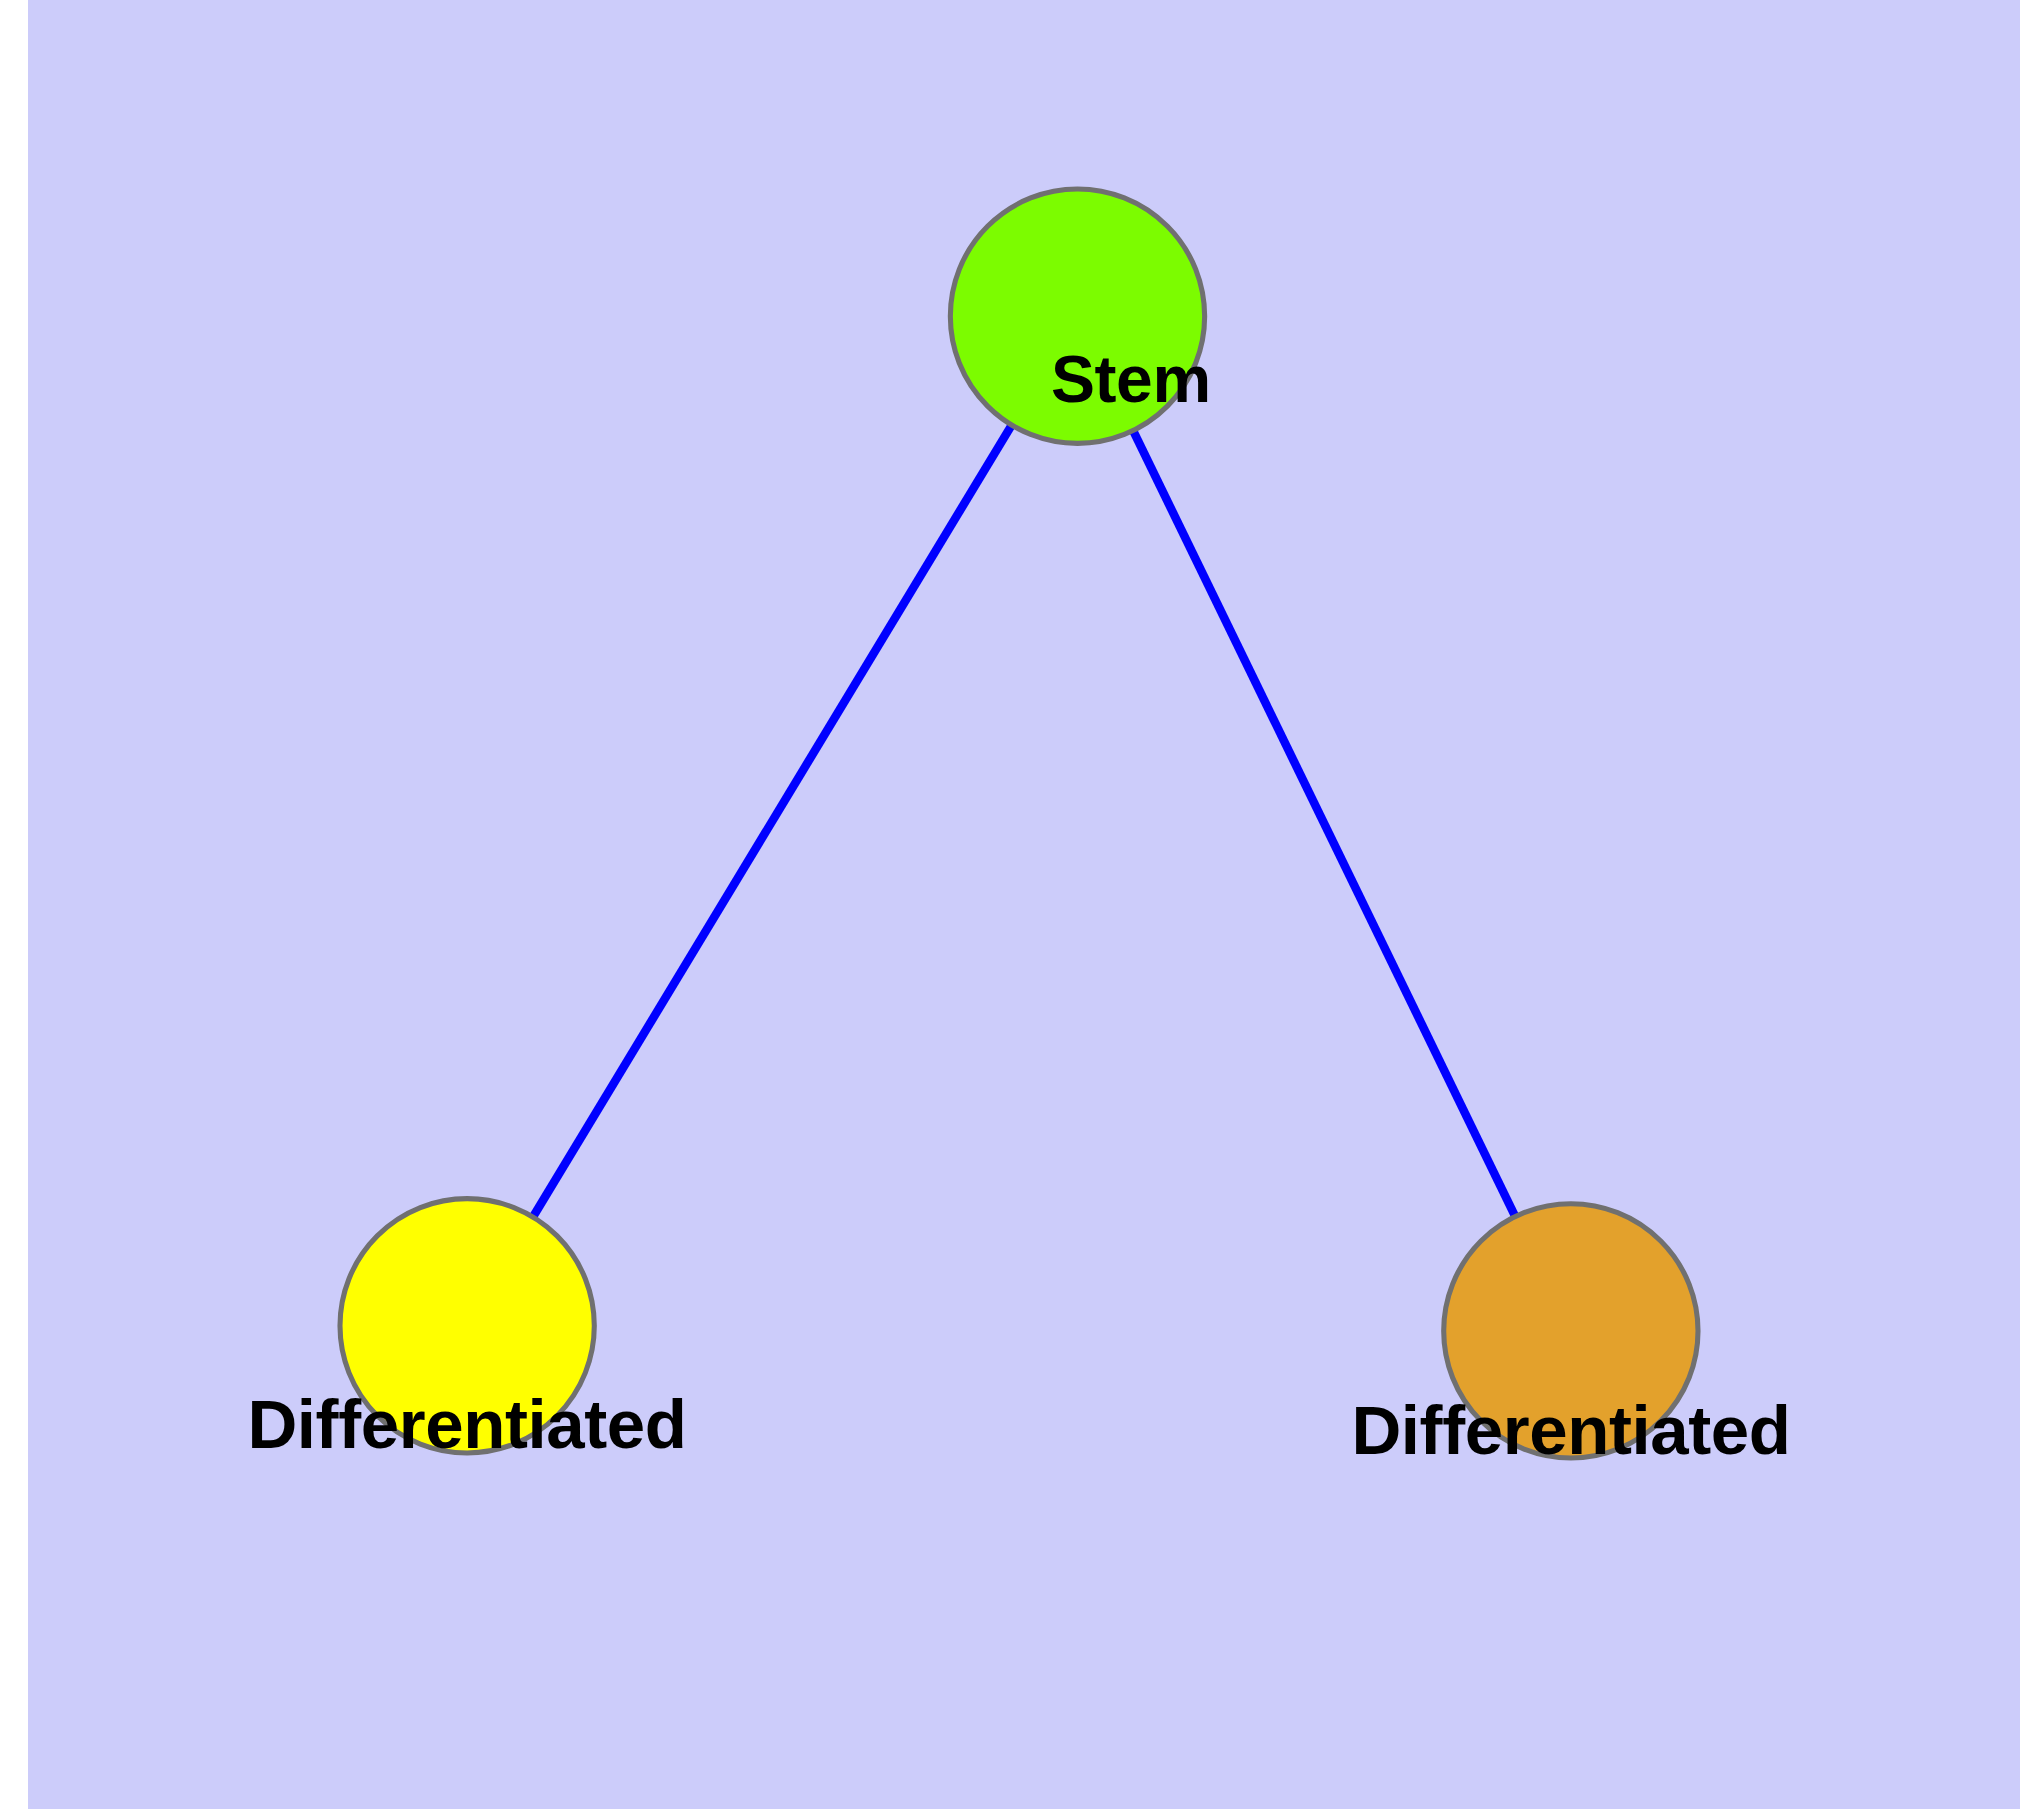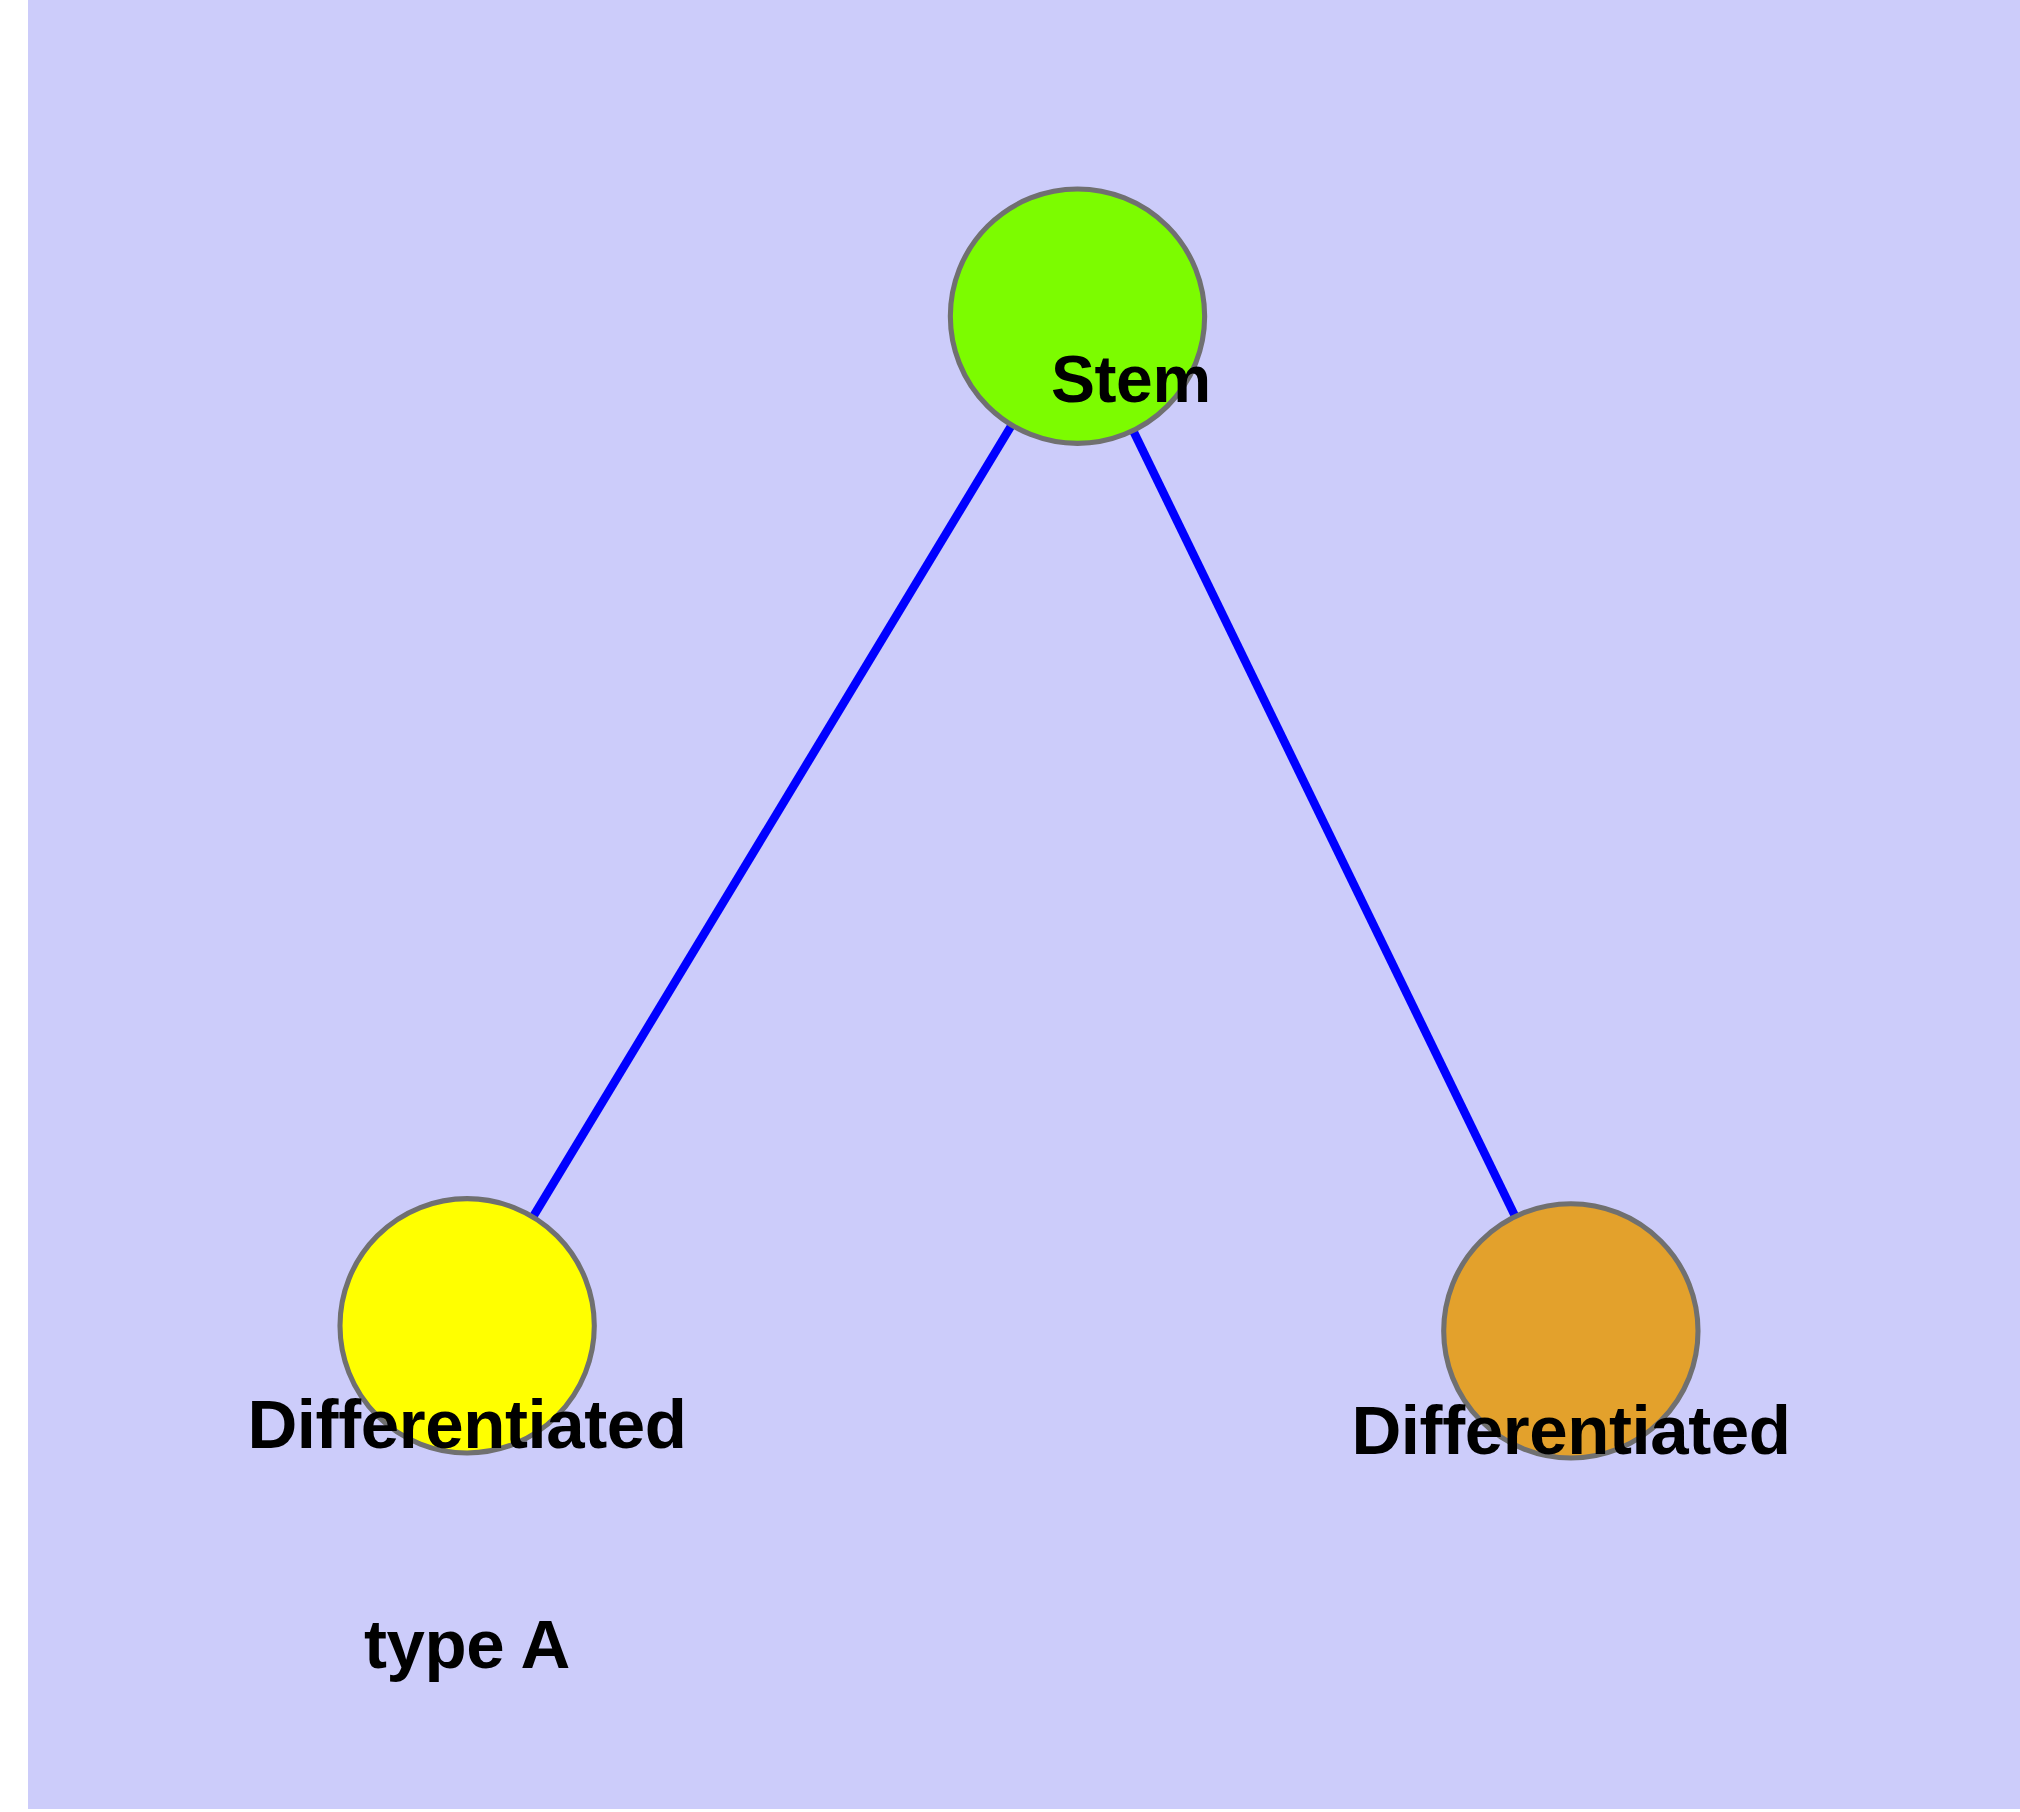--- a/index.html
+++ b/index.html
@@ -83,21 +83,20 @@
         <circle cx="1820" cy="1570" r="150" fill="#e3a12c" stroke="#707070" stroke-width="6"></circle>
       </g>
     </svg>
 
     <div class="node-label" id="label-stem">
       <span>Stem</span>
     </div>
 
     <div class="node-label" id="label-type-a">
       <div>Differentiated</div>
-      <div>type A</div>
     </div>
 
     <div class="node-label" id="label-type-b">
       <div>Differentiated</div>
     </div>
 
   </div>
 </div>
 
 

